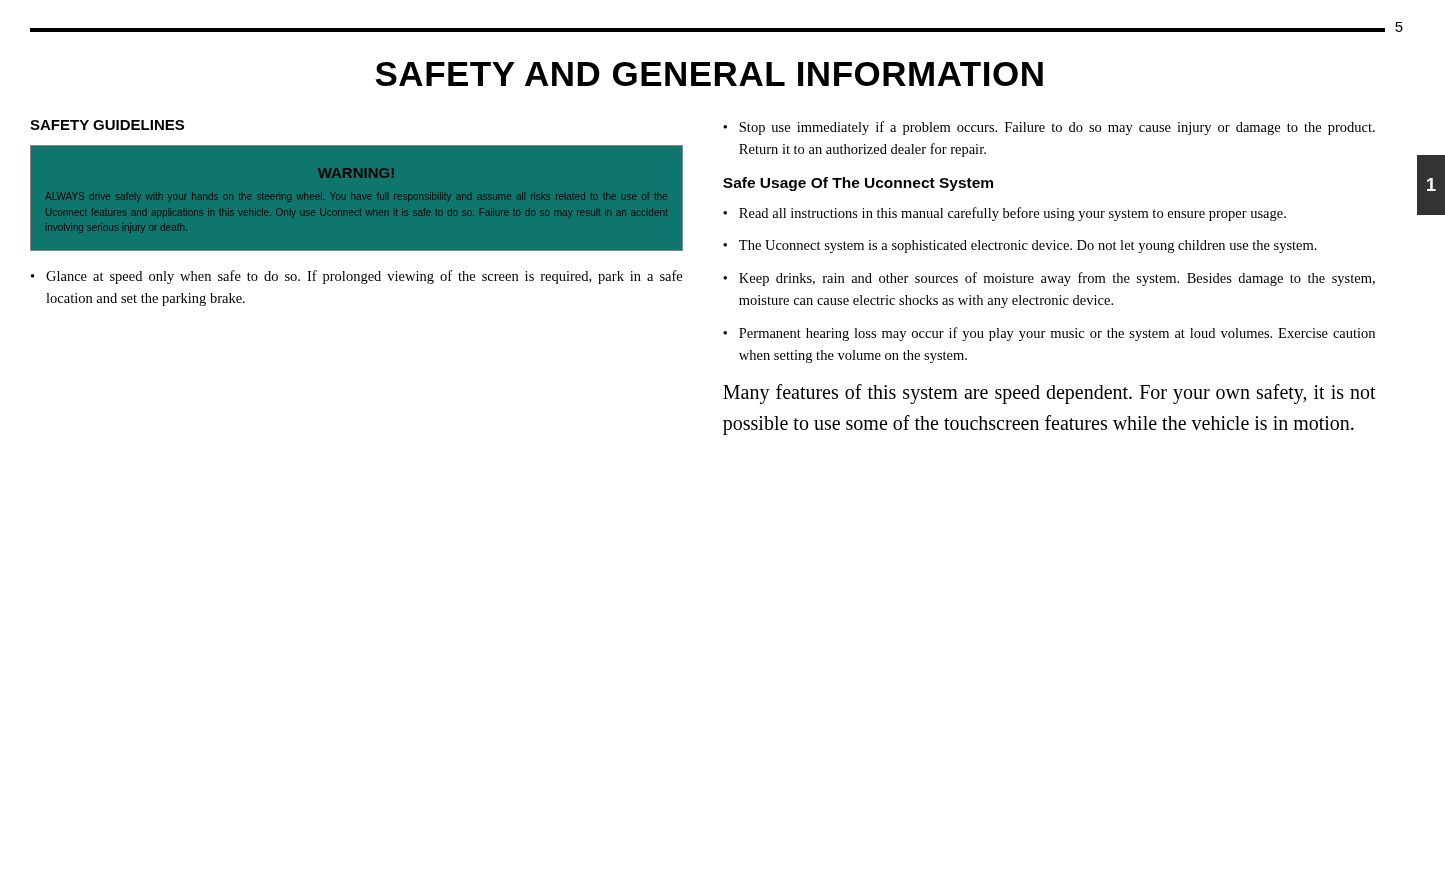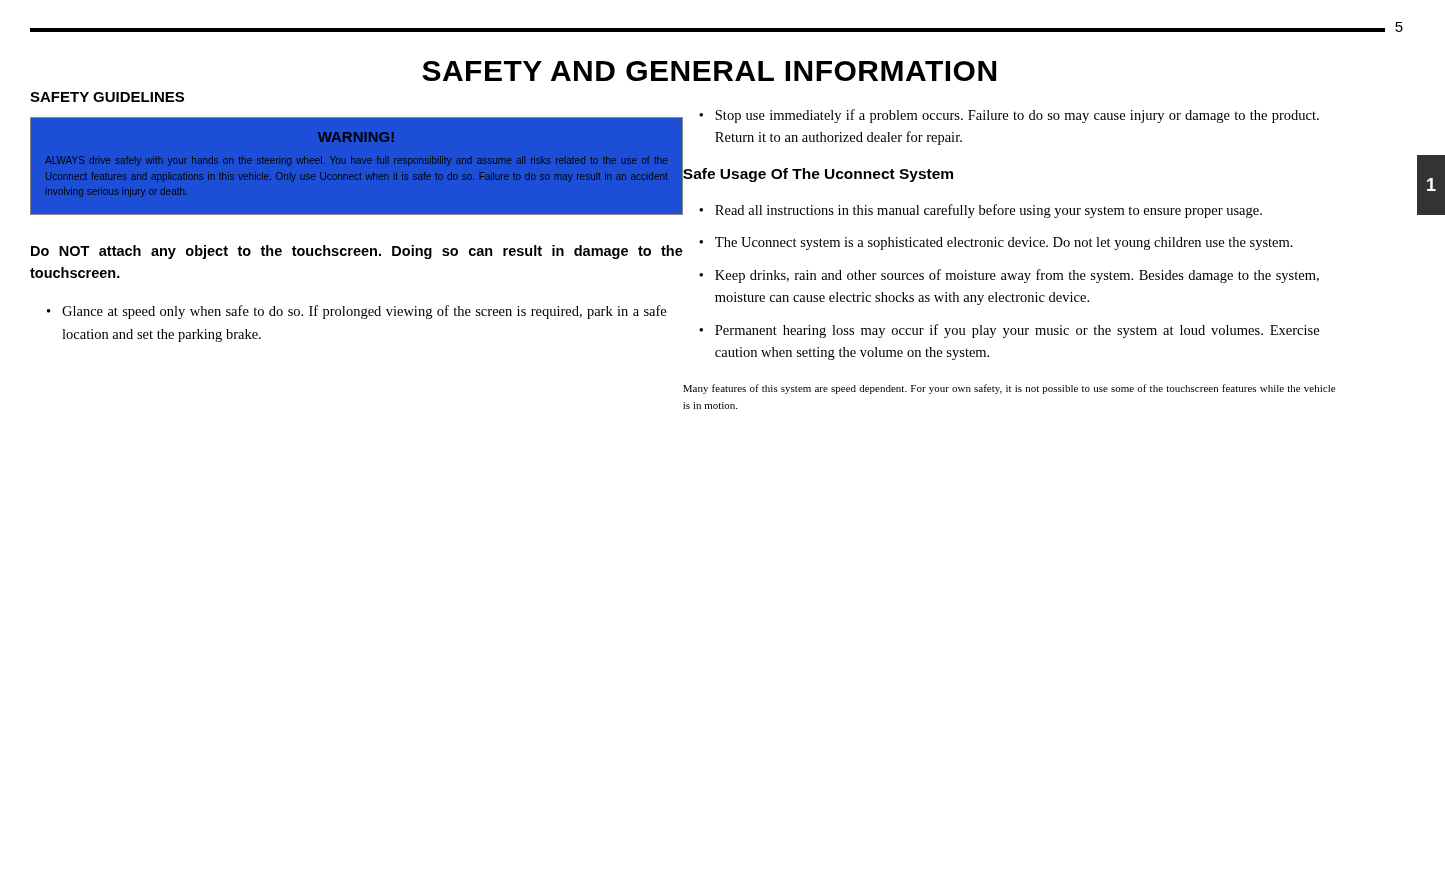--- a/index.html
+++ b/index.html
@@ -72,30 +72,32 @@
       position: absolute;
       top: 44px;
       left: 30px;
       right: 55px;
       bottom: 20px;
     }
 
     
     .main-title {
       text-align: center;
-      font-size: 30px;
+      font-size: 35px;
       font-weight: bold;
       font-family: Arial, sans-serif;
       letter-spacing: 0.5px;
+      margin-bottom: 22px;
       margin-top: 10px;
     }
 
     
     .two-columns {
       display: flex;
+      gap: 40px;
       align-items: flex-start;
     }
 
     .left-column {
       flex: 0 0 48%;
       max-width: 48%;
     }
 
     .right-column {
       flex: 0 0 48%;
@@ -106,23 +108,23 @@
     .section-heading {
       font-size: 15px;
       font-weight: bold;
       font-family: Arial, sans-serif;
       margin-bottom: 12px;
     }
 
     
     .warning-box {
       border: 1.5px solid #888888;
-      background: #1d4ed8;
-      padding: 10px 14px 14px 14px;
-      margin-bottom: 25px;
+      background: #0f766e;
+      padding: 18px 14px 14px 14px;
+      margin-bottom: 14px;
     }
 
     .warning-title {
       text-align: center;
       font-size: 15px;
       font-weight: bold;
       font-family: Arial, sans-serif;
       margin-bottom: 8px;
     }
 
@@ -148,21 +150,21 @@
       font-family: Arial, sans-serif;
       line-height: 1.55;
       text-align: justify;
       margin-bottom: 12px;
     }
 
     
     .bullet-list {
       list-style: none;
       padding: 0;
-      margin: 16px;
+      margin: 0;
     }
 
     .bullet-list li {
       font-size: 14.5px;
       line-height: 1.55;
       text-align: justify;
       padding-left: 16px;
       position: relative;
       margin-bottom: 10px;
     }
@@ -185,21 +187,21 @@
 
     
     .note-label {
       font-size: 15px;
       font-weight: bold;
       font-family: Arial, sans-serif;
       margin-bottom: 4px;
     }
 
     .note-text {
-      font-size: 11px;
+      font-size: 20px;
       line-height: 1.55;
       text-align: justify;
     }
   </style>
 </head>
 <body>
 
 <div class="page-container">
 
   <div class="top-border"></div>
@@ -219,21 +221,20 @@
       <div class="left-column">
 
         <div class="section-heading">SAFETY GUIDELINES</div>
 
         <div class="warning-box">
           <div class="warning-title">WARNING!</div>
           <div class="warning-text">ALWAYS drive safely with your hands on the steering wheel. You have full responsibility and assume all risks related to the use of the Uconnect features and applications in this vehicle. Only use Uconnect when it is safe to do so. Failure to do so may result in an accident involving serious injury or death.</div>
         </div>
 
 
-        <div class="para-bold">Do NOT attach any object to the touchscreen. Doing so can result in damage to the touchscreen.</div>
 
 
         <ul class="bullet-list">
           <li>Glance at speed only when safe to do so. If prolonged viewing of the screen is required, park in a safe location and set the parking brake.</li>
         </ul>
 
       </div>
 
       <div class="right-column">
 

